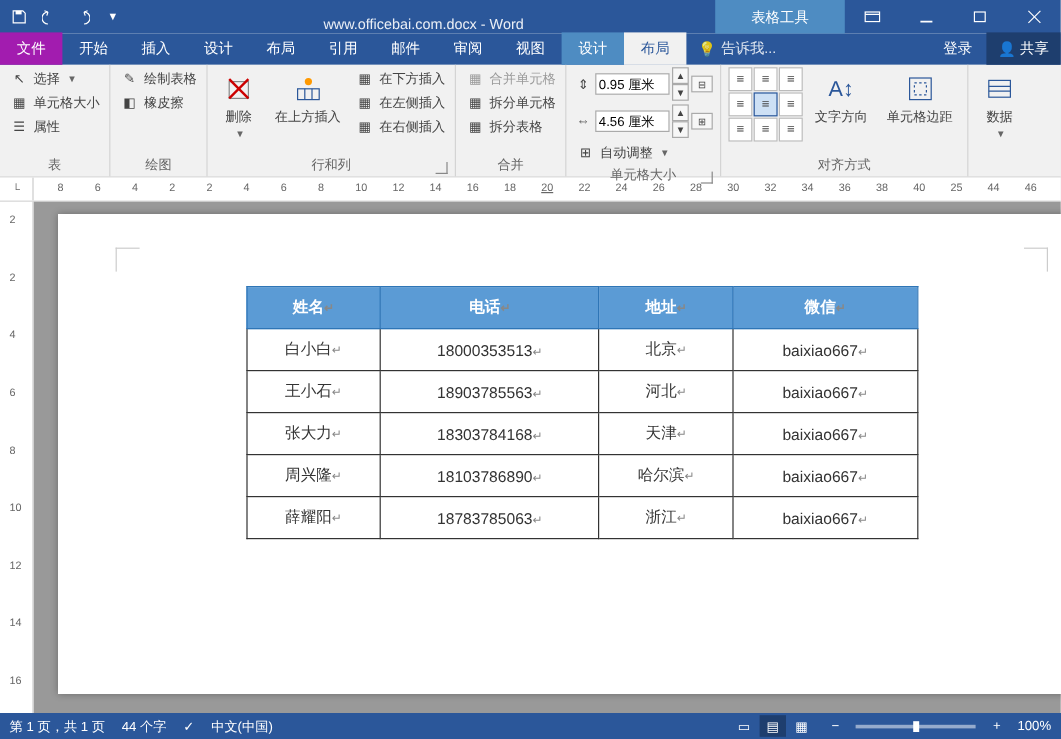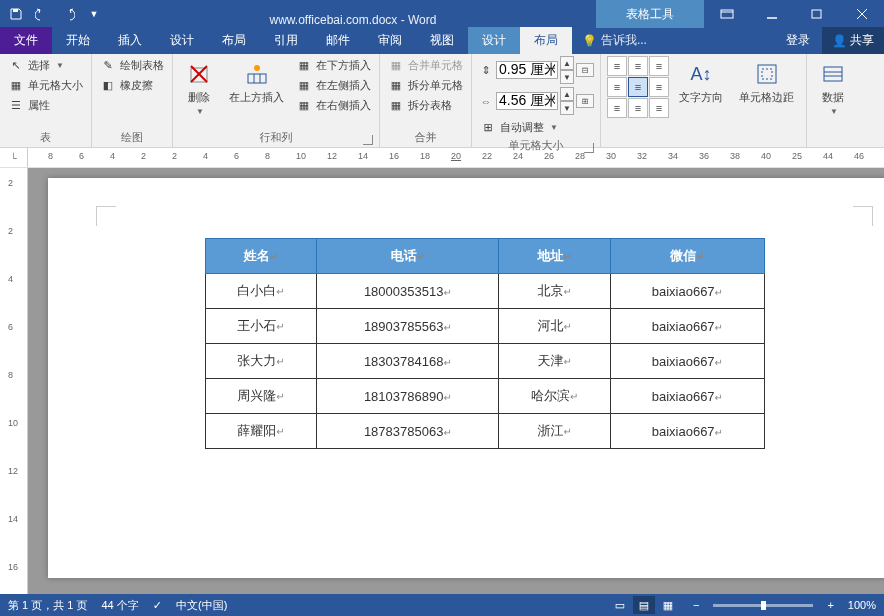--- a/index.html
+++ b/index.html
@@ -10,41 +10,41 @@
 .qat-btn { width: 24px; height: 24px; display: flex; align-items: center; justify-content: center; cursor: pointer; }
 .qat-btn svg { fill: #fff; }
 .title-center { flex: 1; text-align: center; opacity: 0.9; margin-top: 12px; }
 .title-context { background: #4e8cc2; padding: 0 30px; height: 28px; display: flex; align-items: center; }
 .win-controls { display: flex; }
 .win-btn { width: 45px; height: 28px; display: flex; align-items: center; justify-content: center; cursor: pointer; }
 .win-btn svg { stroke: #fff; fill: none; }
 
 .tabs { background: #2b579a; height: 26px; display: flex; align-items: flex-end; color: #fff; font-size: 12px; }
 .tab { padding: 5px 14px; cursor: pointer; }
-.tab.file { background: #4c1d95; font-family: Liberation Serif, serif; }
+.tab.file { background: #a21caf; font-family: Liberation Serif, serif; }
 .tab.context1 { background: #4e8cc2; }
 .tab.active { background: #f1f1f1; color: #2b579a; }
 .tell-me { display: flex; align-items: center; gap: 4px; padding: 5px 10px; opacity: 0.85; }
 .tabs-spacer { flex: 1; }
 .login { padding: 5px 12px; }
 .share { background: #1e3e6e; padding: 5px 10px; display: flex; align-items: center; gap: 3px; }
 
 .ribbon { background: #f1f1f1; border-bottom: 1px solid #d4d4d4; height: 94px; display: flex; font-size: 11px; color: #444; }
 .group { border-right: 1px solid #d4d4d4; padding: 2px 6px 0; display: flex; flex-direction: column; }
 .group-body { flex: 1; display: flex; gap: 4px; align-items: flex-start; }
 .group-label { text-align: center; font-size: 11px; color: #666; padding: 2px 0; position: relative; }
 .group-label .launcher { position: absolute; right: 0; bottom: 2px; width: 10px; height: 10px; border: 1px solid #888; border-top: none; border-left: none; }
 .vstack { display: flex; flex-direction: column; gap: 2px; }
 .cmd { display: flex; align-items: center; gap: 4px; padding: 1px 2px; cursor: pointer; white-space: nowrap; }
 .big-btn { display: flex; flex-direction: column; align-items: center; justify-content: center; padding: 4px 6px; cursor: pointer; gap: 2px; text-align: center; }
 .ico16 { width: 16px; height: 16px; display: inline-flex; align-items: center; justify-content: center; }
 .ico32 { width: 28px; height: 28px; display: inline-flex; align-items: center; justify-content: center; }
 .dd { font-size: 8px; color: #666; margin-left: 2px; }
 .spin-row { display: flex; align-items: center; gap: 2px; }
-.spin-input { width: 62px; height: 18px; border: 1px solid #aaa; background: #fff; font-size: 14px; padding: 0 2px; }
+.spin-input { width: 62px; height: 18px; border: 1px solid #aaa; background: #fff; font-size: 11px; padding: 0 2px; }
 .mini-btn { width: 14px; height: 14px; border: 1px solid #aaa; background: #f7f7f7; font-size: 8px; display: flex; align-items: center; justify-content: center; }
 .align-grid { display: grid; grid-template-columns: repeat(3, 20px); grid-template-rows: repeat(3, 20px); gap: 1px; }
 .align-cell { border: 1px solid #bbb; background: #fff; cursor: pointer; display: flex; align-items: center; justify-content: center; }
 .align-cell.sel { background: #cde0f5; border-color: #2b579a; }
 
 .ruler-area { background: #fff; display: flex; height: 20px; border-bottom: 1px solid #e0e0e0; }
 .ruler-corner { width: 28px; border-right: 1px solid #ccc; display: flex; align-items: center; justify-content: center; font-size: 9px; color: #666; }
 .ruler-h { flex: 1; position: relative; font-size: 9px; color: #666; overflow: hidden; }
 .ruler-h .num { position: absolute; top: 3px; }
 
@@ -304,20 +304,21 @@
       <div class="big-btn">
         <span class="ico32">
             <svg width="24" height="24">
               <rect x="3" y="3" width="18" height="18" fill="none" stroke="#2b579a"></rect>
               <rect x="7" y="7" width="10" height="10" fill="none" stroke="#2b579a" stroke-dasharray="2"></rect>
             </svg>
           </span>
         <span>单元格边距</span>
       </div>
     </div>
+    <div class="group-label">对齐方式</div>
   </div>
 
   <div class="group" style="border-right:none">
     <div class="group-body">
       <div class="big-btn">
         <span class="ico32">
             <svg width="24" height="24">
               <rect x="3" y="5" width="18" height="14" fill="none" stroke="#2b579a"></rect>
               <line x1="3" y1="10" x2="21" y2="10" stroke="#2b579a"></line>
               <line x1="3" y1="14" x2="21" y2="14" stroke="#2b579a"></line>

